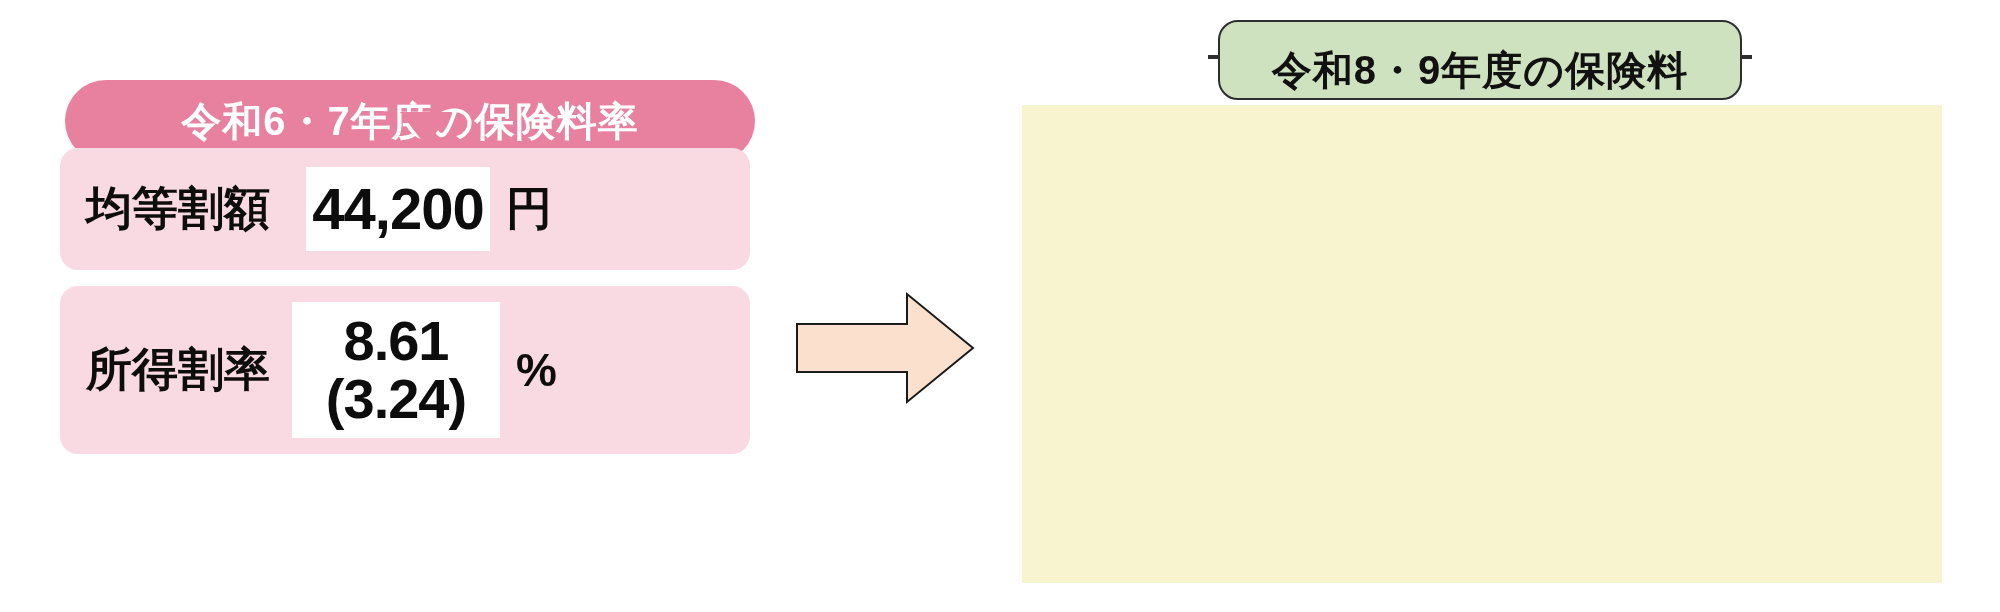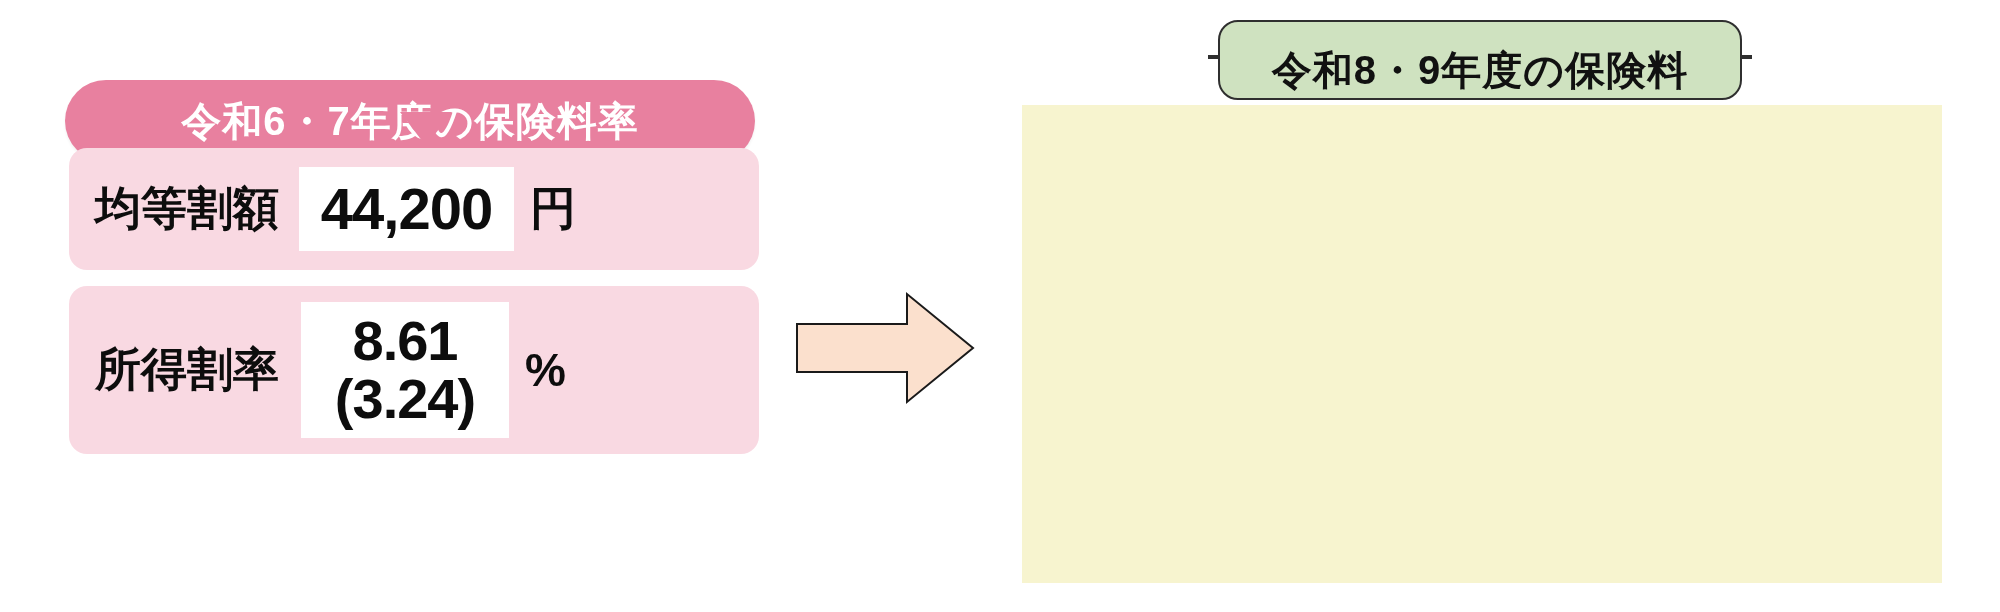--- a/index.html
+++ b/index.html
@@ -24,38 +24,38 @@
     box-shadow:0 2px 3px rgba(0,0,0,.06);
     margin-top:48px;
   }
   .banner-tail{
     position:absolute;left:345px;top:94px;width:0;height:0;
     border-left:26px solid transparent;border-right:26px solid transparent;
     border-top:34px solid #e8809f;
   }
 
   .pink-card{
-    position:absolute;left:14px;top:0;width:690px;
+    position:absolute;left:5px;top:0;width:690px;
     background:#f9d9e2;border-radius:18px;
   }
   #card-kintou{top:130px;height:122px;}
   #card-shotoku{top:268px;height:168px;}
 
   .row-flex{display:flex;align-items:center;height:100%;padding:0 26px;box-sizing:border-box;}
   .row-label{
     font-size:46px;font-weight:bold;color:#0d0d0d;
     white-space:nowrap;flex:0 0 auto;
   }
   .white-value{
     background:#ffffff;color:#0d0d0d;font-weight:bold;
     display:flex;align-items:center;justify-content:center;
     text-align:center;line-height:1;
   }
   #kintou-value{
-    width:215px;height:84px;font-size:58px;margin-left:20px;letter-spacing:-1px;
+    width:184px;height:84px;font-size:58px;margin-left:36px;letter-spacing:-1px;
   }
   .unit{font-size:46px;font-weight:bold;color:#0d0d0d;margin-left:16px;}
 
   #shotoku-value{
     width:208px;height:136px;font-size:56px;margin-left:22px;
     flex-direction:column;gap:2px;letter-spacing:-1px;
   }
   #shotoku-value span{display:block;}
 
   

